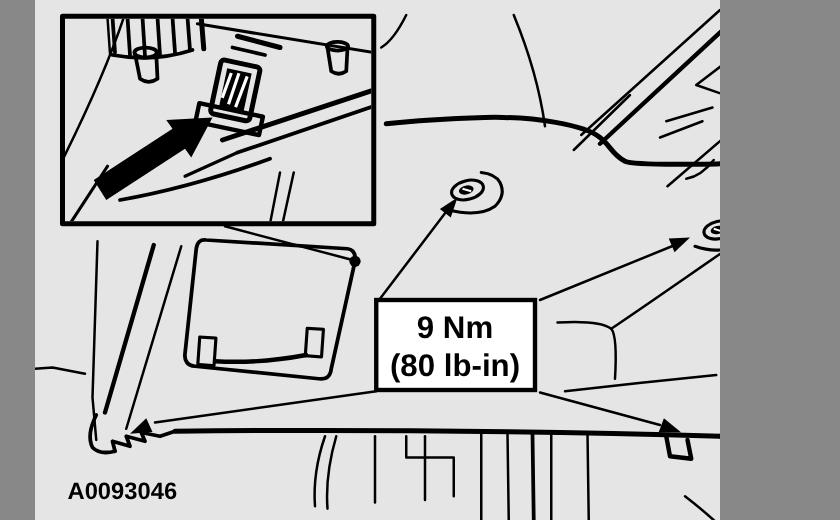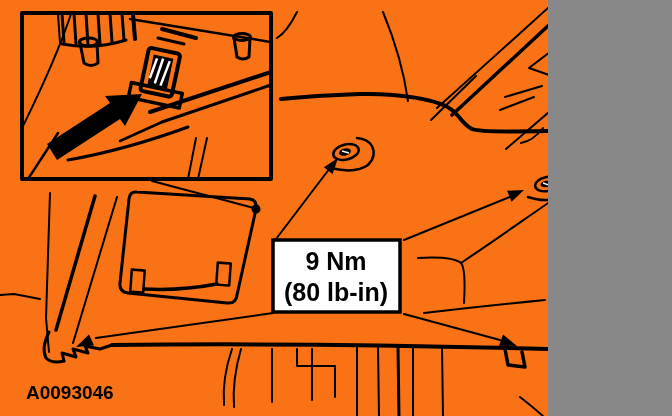--- a/index.html
+++ b/index.html
@@ -1,21 +1,22 @@
 <!DOCTYPE html>
 <html><head>
 <meta charset="utf-8">
 <style>
   html,body{margin:0;padding:0;background:#888;}
   .stage{
     width:548px;height:416px;
-    background:#f97316;
+    background:#e5e5e5;
     position:relative;
     font-family:"Liberation Sans", sans-serif;
     overflow:hidden;
+    margin-left:28px;
   }
   svg{display:block;}
   .ink{stroke:#000;fill:none;stroke-linecap:round;stroke-linejoin:round;}
   text.callout-text{
     font-family:"Liberation Sans", sans-serif;
     font-weight:bold;
     font-size:25px;
     fill:#000;
     text-anchor:middle;
   }

